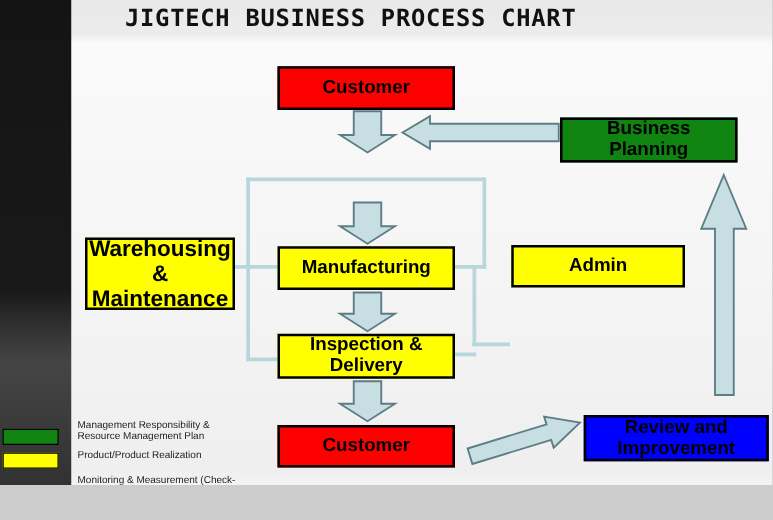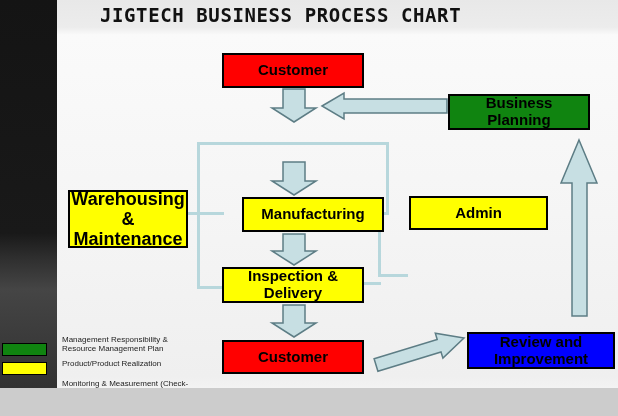--- a/index.html
+++ b/index.html
@@ -76,21 +76,21 @@
     </div>
   <div class="node green" style="left:448px;top:94px;width:142px;height:36px;">
       <span class="node-label">Business
 Planning</span>
     </div>
   <div class="node yellow small" style="left:68px;top:190px;width:120px;height:58px;">
       <span class="node-label">Warehousing
 &amp;
 Maintenance</span>
     </div>
-  <div class="node yellow" style="left:222px;top:197px;width:142px;height:35px;margin-left:20px;">
+  <div class="node yellow" style="left:222px;top:197px;width:142px;height:35px;">
       <span class="node-label">Manufacturing</span>
     </div>
   <div class="node yellow" style="left:409px;top:196px;width:139px;height:34px;">
       <span class="node-label">Admin</span>
     </div>
   <div class="node yellow" style="left:222px;top:267px;width:142px;height:36px;">
       <span class="node-label">Inspection &amp;
 Delivery</span>
     </div>
   <div class="node red" style="left:222px;top:340px;width:142px;height:34px;">

